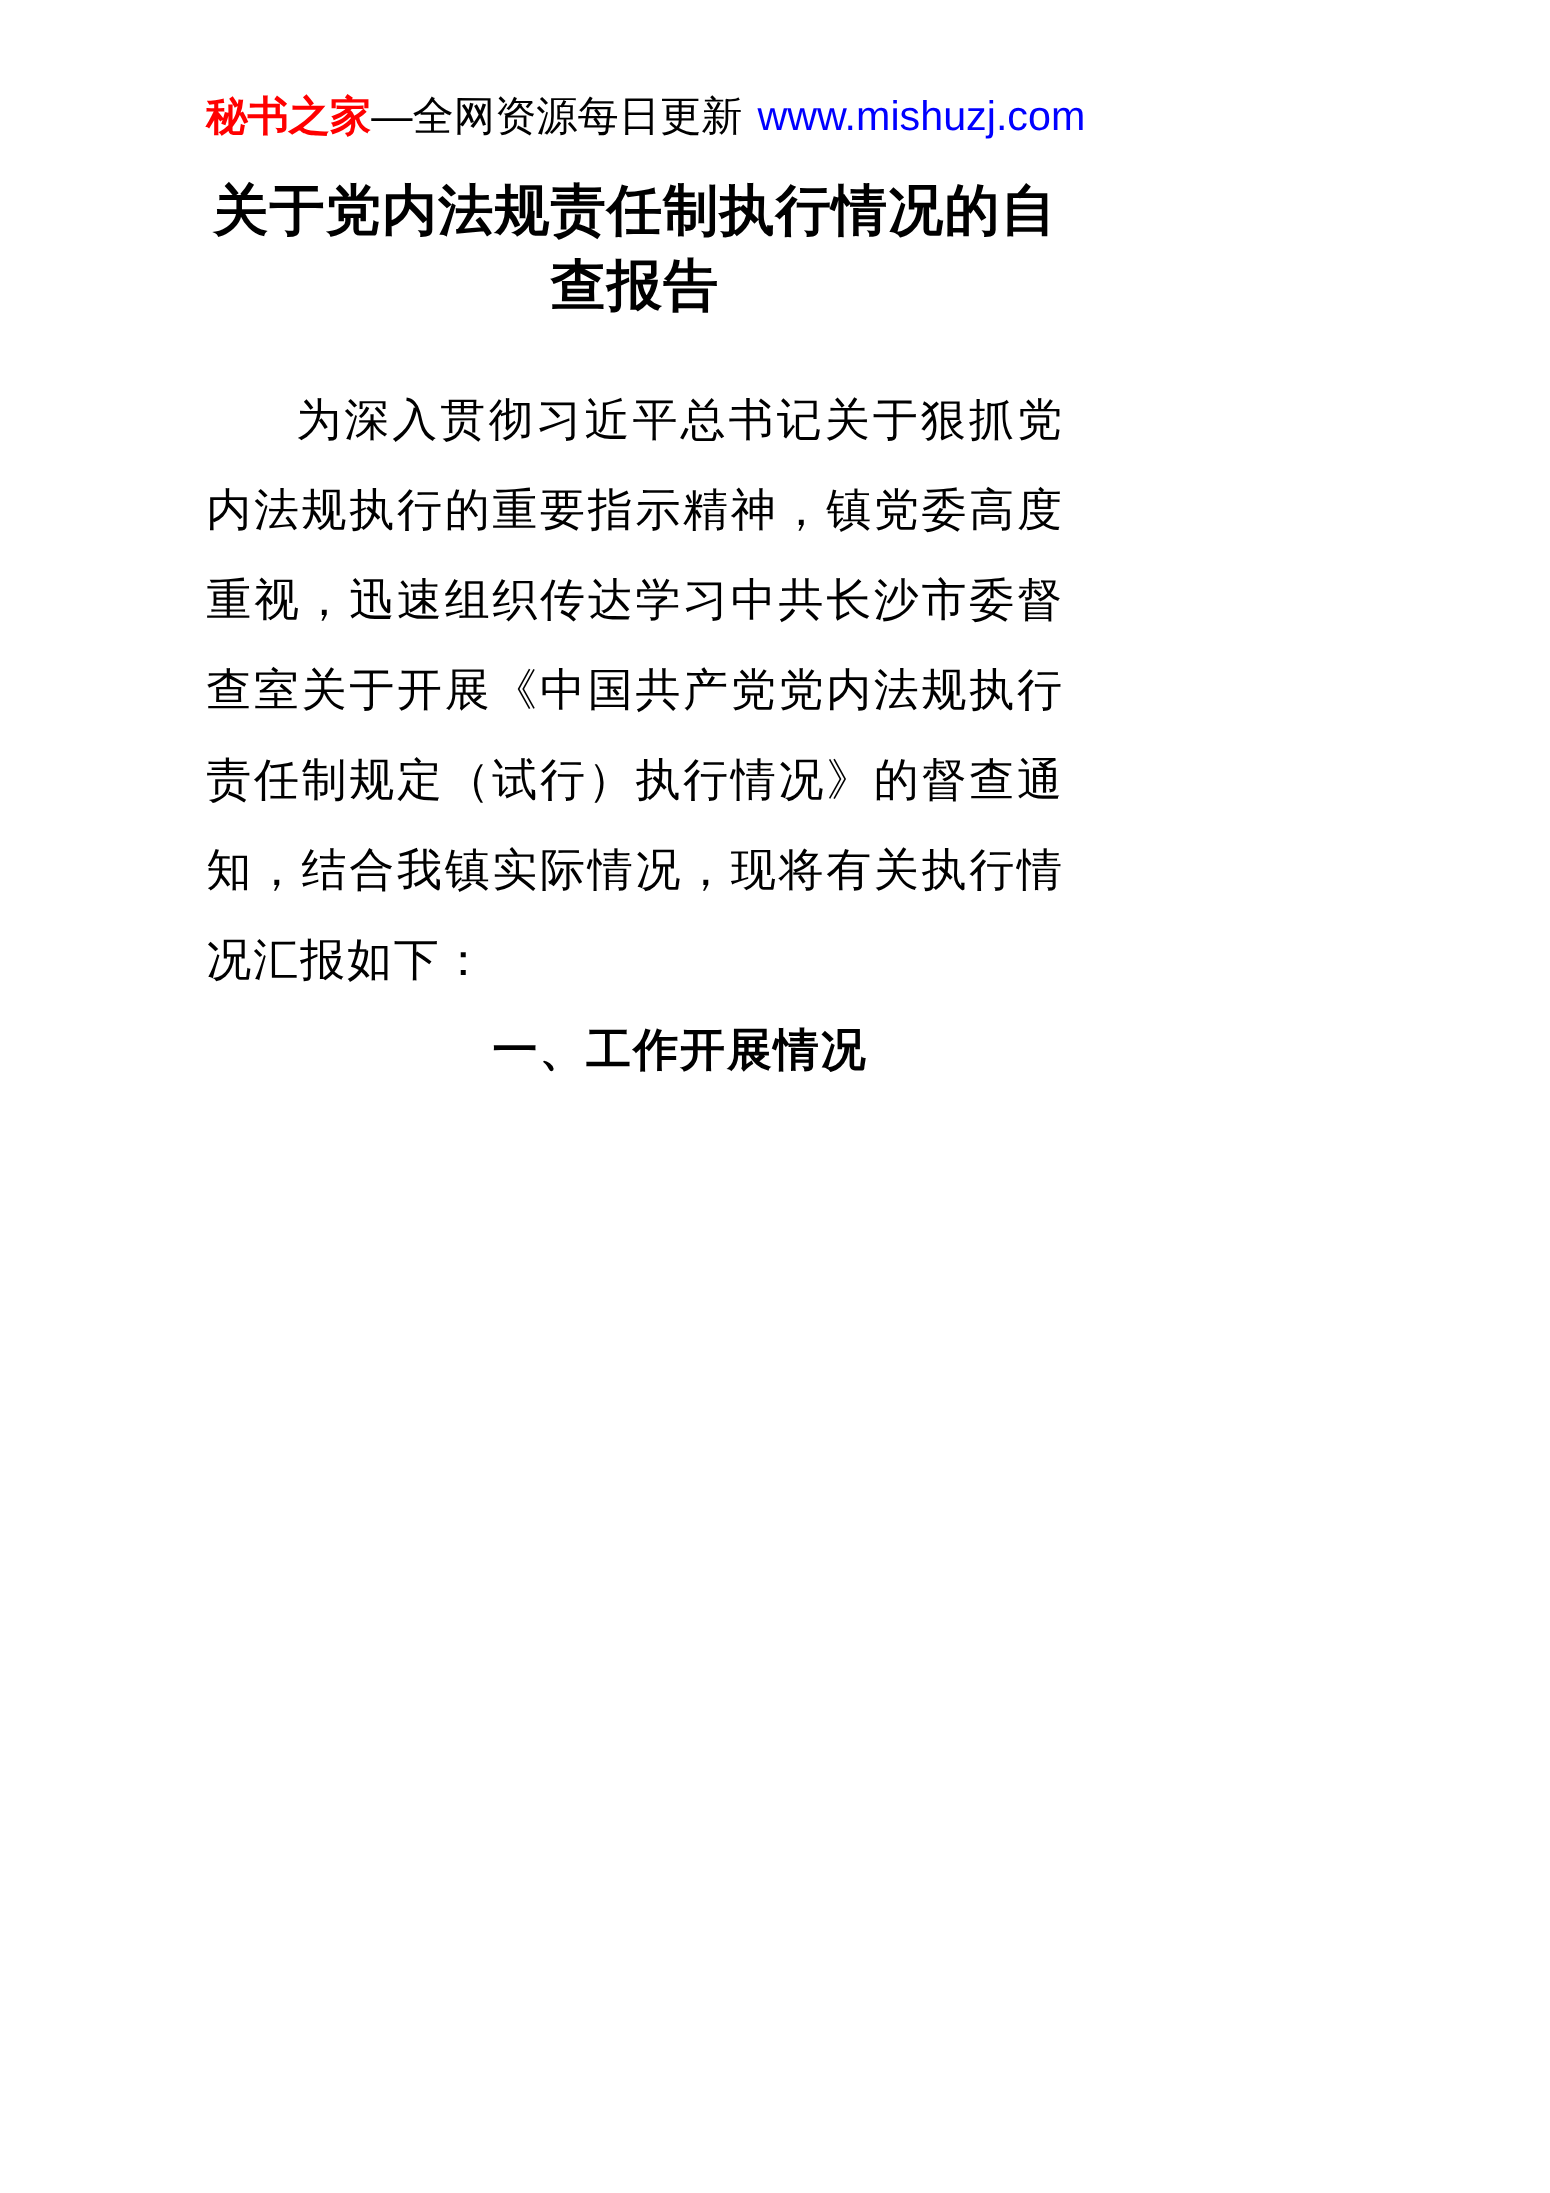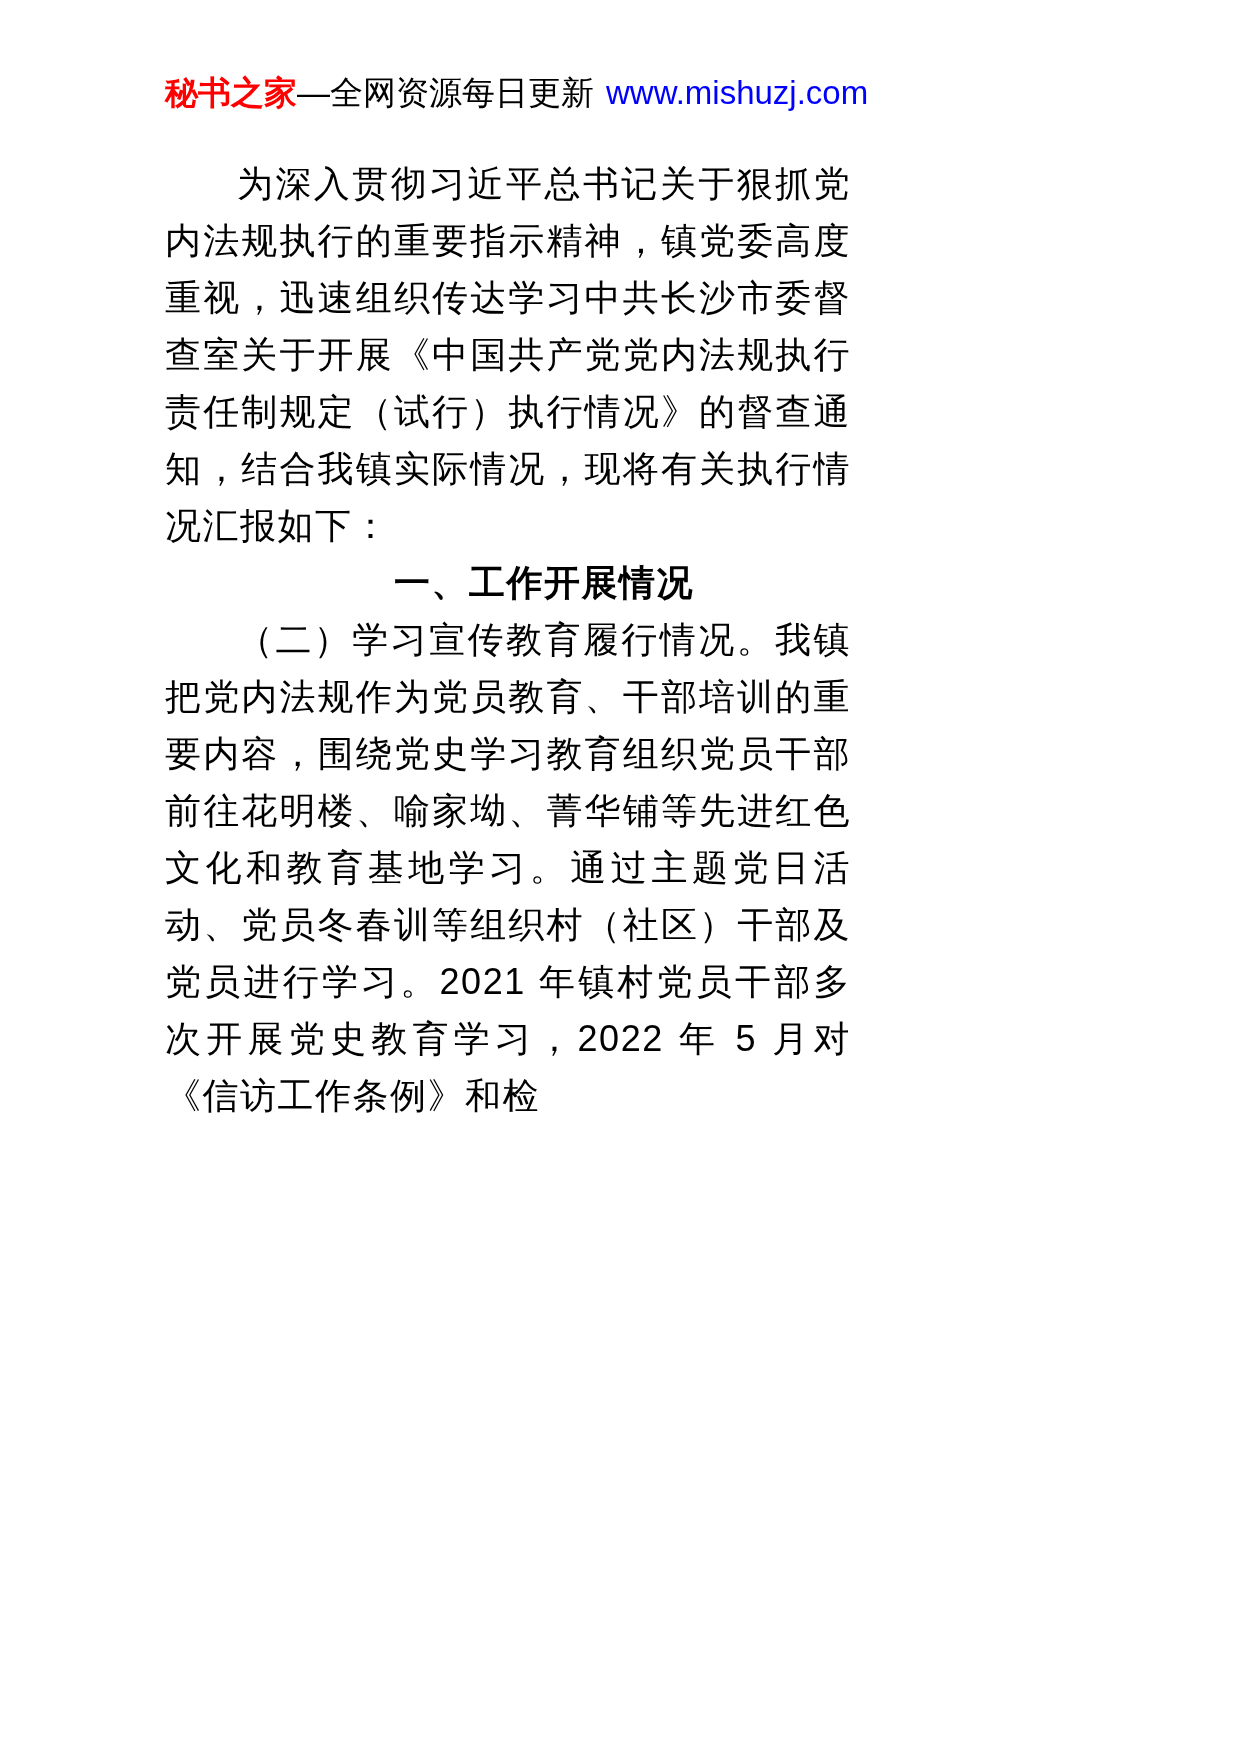--- a/index.html
+++ b/index.html
@@ -46,38 +46,38 @@
     line-height: 1.35;
     letter-spacing: 1px;
   }
   .content {
     margin-top: 42px;
     font-size: 36px;
     letter-spacing: 1.5px;
   }
   .content p {
     margin: 0;
-    line-height: 57px;
+    line-height: 72px;
     text-indent: 2em;
     text-align: justify;
   }
   .content p.heading {
     font-weight: bold;
     text-align: center;
   }
 </style>
 </head>
 <body>
 
 <div class="page">
 
   <div class="promo">
     <span class="brand">秘书之家</span><span class="tagline">—全网资源每日更新</span><span class="url">www.mishuzj.com</span>
   </div>
 
+  <h1 class="doc-title">关于党内法规责任制执行情况的自查报告</h1>
 
   <div class="content">
     <p class="para">为深入贯彻习近平总书记关于狠抓党内法规执行的重要指示精神，镇党委高度重视，迅速组织传达学习中共长沙市委督查室关于开展《中国共产党党内法规执行责任制规定（试行）执行情况》的督查通知，结合我镇实际情况，现将有关执行情况汇报如下：</p>
     <p class="heading">一、工作开展情况</p>
-    <p class="para">（二）学习宣传教育履行情况。我镇把党内法规作为党员教育、干部培训的重要内容，围绕党史学习教育组织党员干部前往花明楼、喻家坳、菁华铺等先进红色文化和教育基地学习。通过主题党日活动、党员冬春训等组织村（社区）干部及党员进行学习。2021 年镇村党员干部多次开展党史教育学习，2022 年 5 月对《信访工作条例》和检</p>
   </div>
 
 </div>
 
 </body></html>

